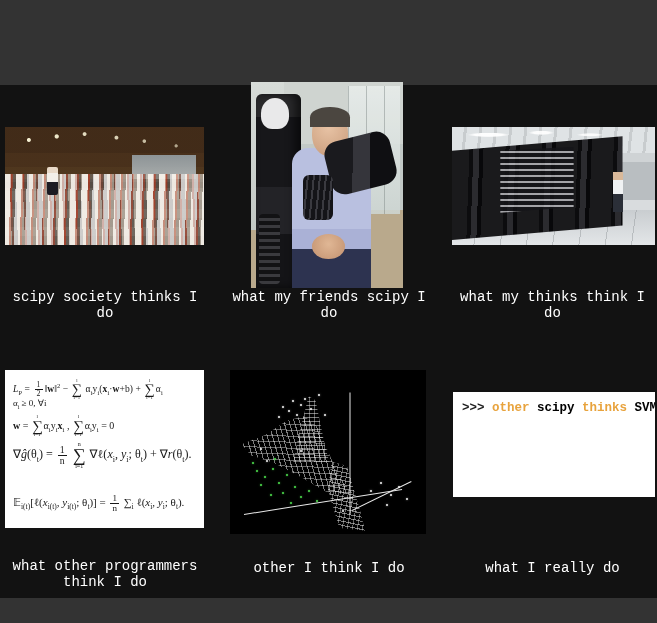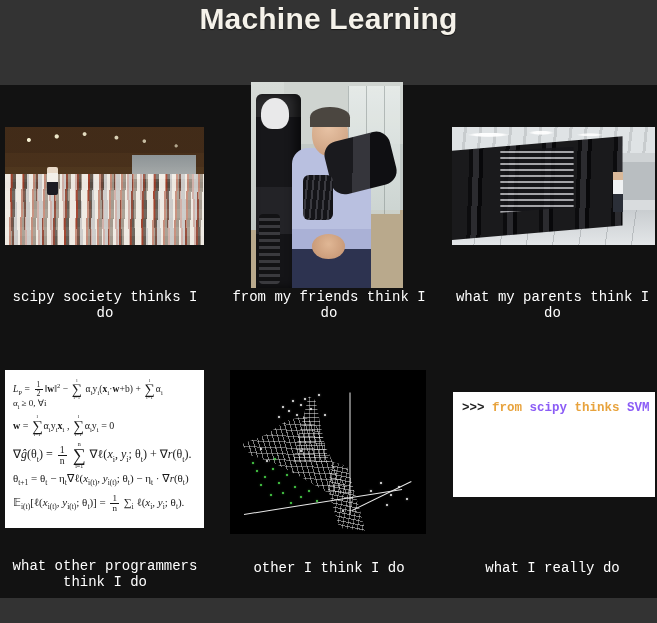--- a/index.html
+++ b/index.html
@@ -315,29 +315,28 @@
   .console-line {
     position: absolute;
     left: 9px; top: 9px;
     font-family: "Liberation Mono", monospace;
     font-size: 12.5px;
     font-weight: bold;
     white-space: pre;
   }
   .tok-prompt { color: #1d1d1d; }
   .tok-kw     { color: #e8a33d; }
-  .tok-plain  { color: #8b5cf6; }
+  .tok-plain  { color: #000000; }
 </style>
 </head>
 <body>
 
 <div class="page">
 
   <div class="header-band"></div>
-  <div class="page-title">Machine Learning</div>
 
   <div class="cell" style="left:0px; top:127px; width:210px;">
     <div class="panel hall" style="left:5px; top:0px; width:199px; height:118px;">
       <div class="hall-screen"></div>
       <div class="hall-rows"></div>
       <div class="hall-person"></div>
     </div>
     <div class="cell-caption" style="top:162px;">scipy society thinks I do</div>
   </div>
 
@@ -346,31 +345,31 @@
       <div class="rm-leftpanel"></div>
       <div class="rm-window"></div>
       <div class="rm-robot"></div>
       <div class="rm-body"></div>
       <div class="rm-head"></div>
       <div class="rm-hair"></div>
       <div class="rm-arm"></div>
       <div class="rm-hand"></div>
       <div class="rm-hands-clasp"></div>
     </div>
-    <div class="cell-caption" style="top:207px;">from my friends think I do</div>
+    <div class="cell-caption" style="top:207px;">what my friends scipy I do</div>
   </div>
 
   <div class="cell" style="left:448px; top:127px; width:209px;">
     <div class="panel servers" style="left:4px; top:0px; width:203px; height:118px;">
       <div class="sv-ceiling"></div>
       <div class="sv-floor"></div>
       <div class="sv-racks"></div>
       <div class="sv-person"></div>
     </div>
-    <div class="cell-caption" style="top:162px;">what my parents think I do</div>
+    <div class="cell-caption" style="top:162px;">what my thinks think I do</div>
   </div>
 
   <div class="cell" style="left:0px; top:370px; width:210px;">
     <div class="panel formulas" style="left:5px; top:0px; width:199px; height:158px;">
       <div class="fml f1">
         <i>L</i><sub>P</sub> = <span class="frac"><span class="num">1</span><span class="den">2</span></span>‖<b>w</b>‖<sup>2</sup>
         − <span class="sum"><span class="lim">l</span><span class="sig">∑</span><span class="lim">i=1</span></span>
         α<sub>i</sub>y<sub>i</sub>(<b>x</b><sub>i</sub>·<b>w</b>+b) +
         <span class="sum"><span class="lim">l</span><span class="sig">∑</span><span class="lim">i=1</span></span>α<sub>i</sub>
       </div>
@@ -379,23 +378,20 @@
       </div>
       <div class="fml f3">
         <b>w</b> = <span class="sum"><span class="lim">l</span><span class="sig">∑</span><span class="lim">i=1</span></span>α<sub>i</sub>y<sub>i</sub><b>x</b><sub>i</sub> ,
         <span class="sum"><span class="lim">l</span><span class="sig">∑</span><span class="lim">i=1</span></span>α<sub>i</sub>y<sub>i</sub> = 0
       </div>
       <div class="fml f4">
         ∇<i>ĝ</i>(θ<sub>t</sub>) = <span class="frac"><span class="num">1</span><span class="den">n</span></span>
         <span class="sum"><span class="lim">n</span><span class="sig">∑</span><span class="lim">i=1</span></span>
         ∇ℓ(<i>x</i><sub>i</sub>, <i>y</i><sub>i</sub>; θ<sub>t</sub>) + ∇<i>r</i>(θ<sub>t</sub>).
       </div>
-      <div class="fml f5">
-        θ<sub>t+1</sub> = θ<sub>t</sub> − η<sub>t</sub>∇ℓ(<i>x</i><sub>i(t)</sub>, <i>y</i><sub>i(t)</sub>; θ<sub>t</sub>) − η<sub>t</sub> · ∇<i>r</i>(θ<sub>t</sub>)
-      </div>
       <div class="fml f6">
         𝔼<sub>i(t)</sub>[ℓ(<i>x</i><sub>i(t)</sub>, <i>y</i><sub>i(t)</sub>; θ<sub>t</sub>)] =
         <span class="frac"><span class="num">1</span><span class="den">n</span></span>
         ∑<sub>i</sub> ℓ(<i>x</i><sub>i</sub>, <i>y</i><sub>i</sub>; θ<sub>t</sub>).
       </div>
     </div>
     <div class="cell-caption" style="top:188px;">what other programmers think I do</div>
   </div>
 
   <div class="cell" style="left:224px; top:370px; width:210px;">
@@ -442,20 +438,20 @@
       <div class="dot g" style="left:78px; top:120px;"></div>
       <div class="dot g" style="left:86px; top:130px;"></div>
       <div class="dot g" style="left:22px; top:92px;"></div>
       <div class="dot g" style="left:44px; top:88px;"></div>
     </div>
     <div class="cell-caption" style="top:190px;">other I think I do</div>
   </div>
 
   <div class="cell" style="left:448px; top:370px; width:209px;">
     <div class="panel console" style="left:5px; top:22px; width:202px; height:105px;">
-      <div class="console-line"><span class="tok-prompt">&gt;&gt;&gt; </span><span class="tok-kw">from</span><span class="tok-plain"> scipy </span><span class="tok-kw">thinks</span><span class="tok-plain"> SVM</span></div>
+      <div class="console-line"><span class="tok-prompt">&gt;&gt;&gt; </span><span class="tok-kw">other</span><span class="tok-plain"> scipy </span><span class="tok-kw">thinks</span><span class="tok-plain"> SVM</span></div>
     </div>
     <div class="cell-caption" style="top:190px;">what I really do</div>
   </div>
 
   <div class="footer-band"></div>
 
 </div>
 
 </body></html>

